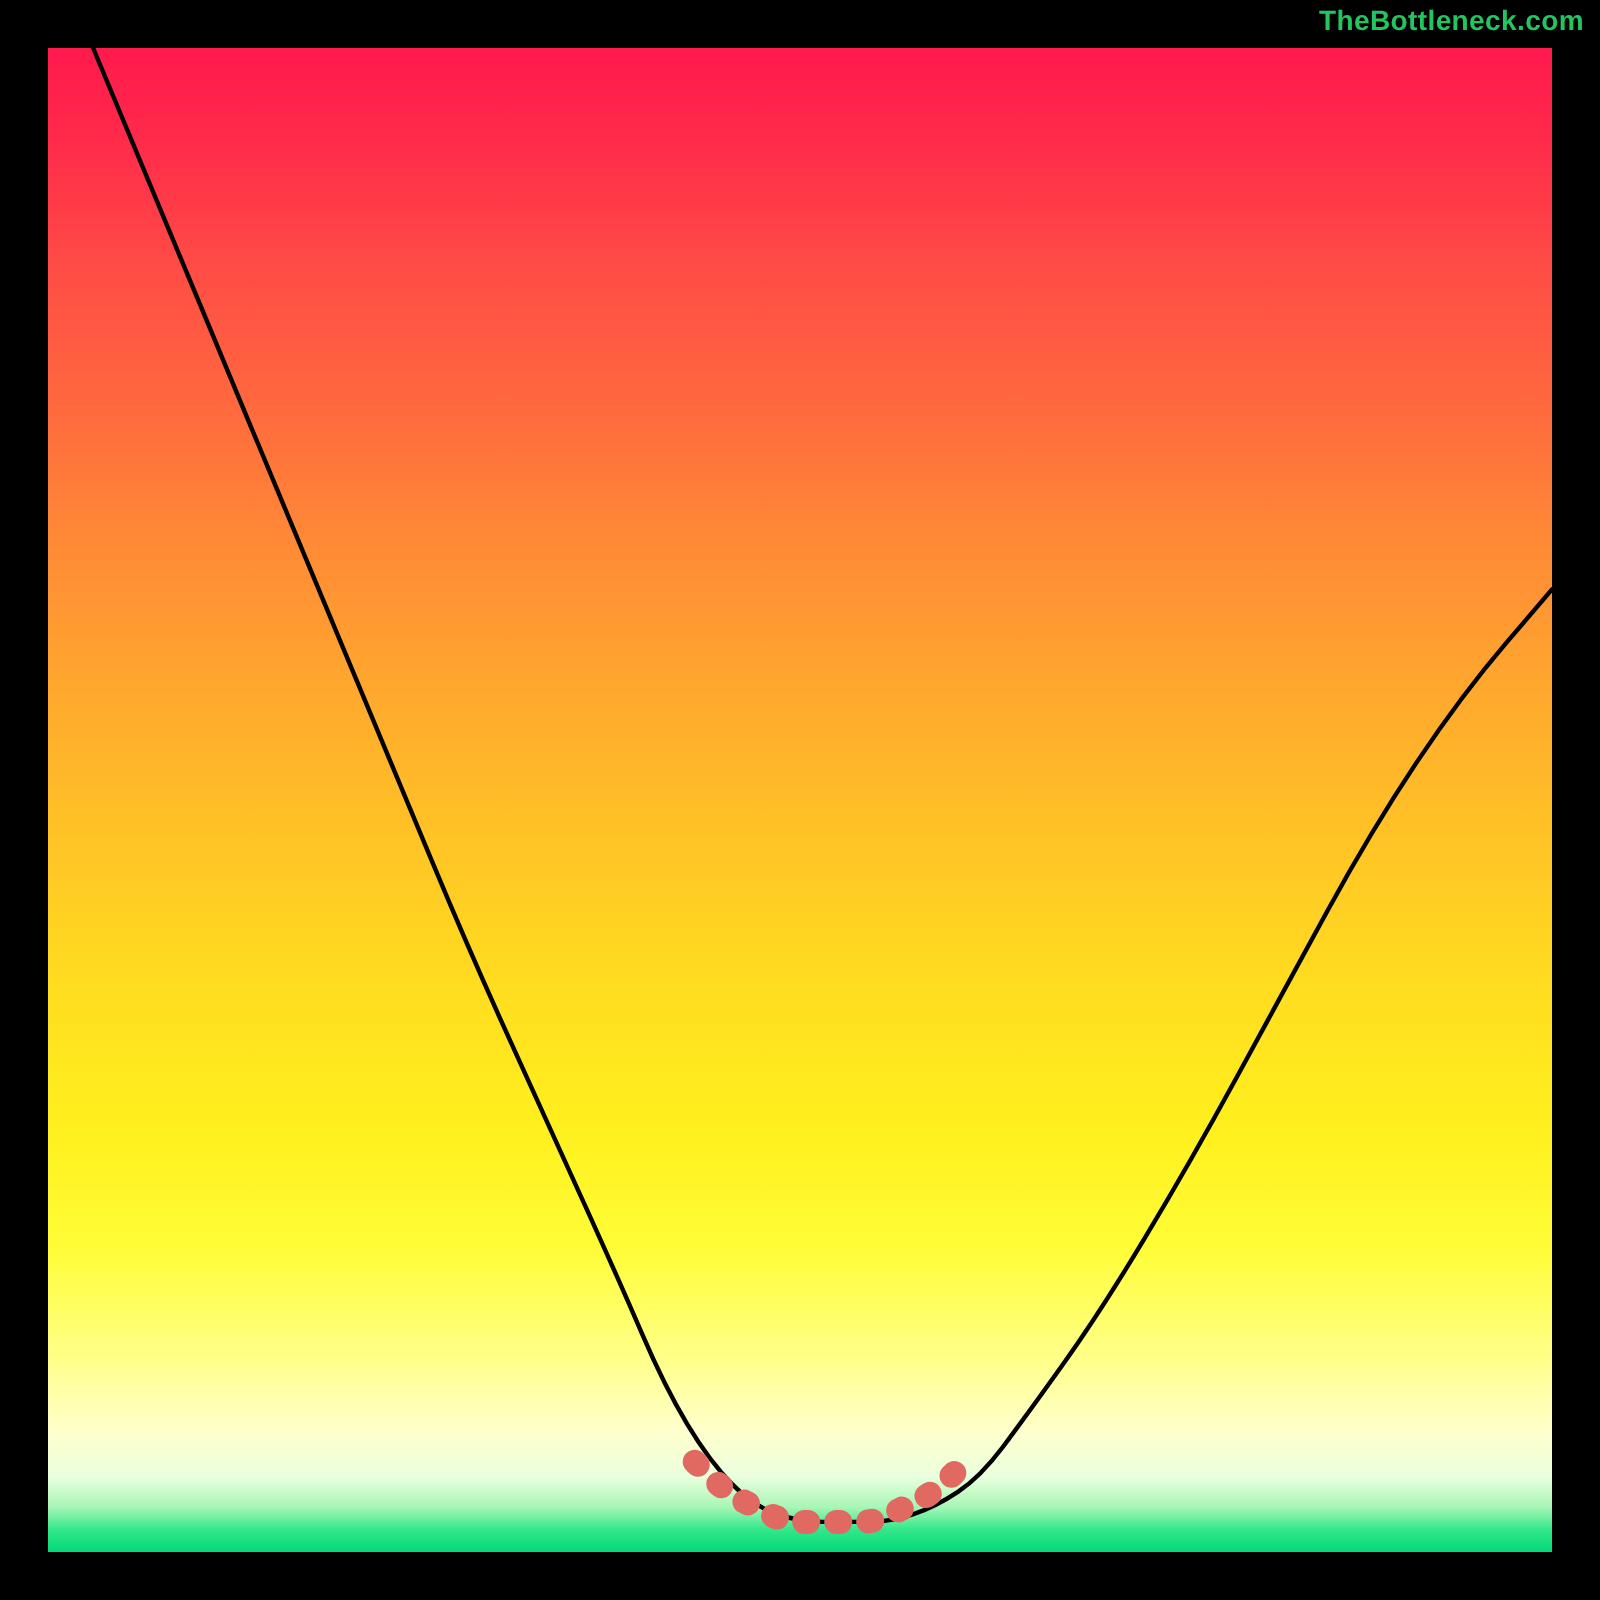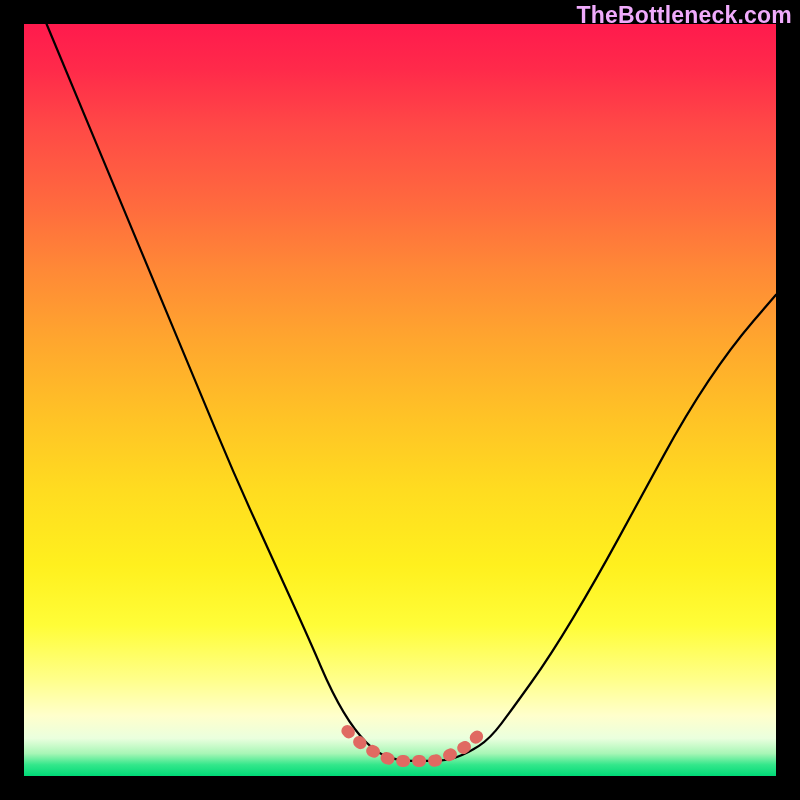--- a/index.html
+++ b/index.html
@@ -35,22 +35,22 @@
       #eaffde 95%,
       #a8f6b6 97%,
       #34e78b 98.5%,
       #00d977 100%
     );
   }
   .watermark {
     position: absolute;
     top: 2px;
     right: 8px;
-    color: #f0abfc;
-    font-size: 23px;
+    color: #22c55e;
+    font-size: 14px;
     font-weight: 600;
     letter-spacing: 0.2px;
     pointer-events: none;
   }
   svg.curve {
     position: absolute;
     left: 0;
     top: 0;
     width: 752px;
     height: 752px;

